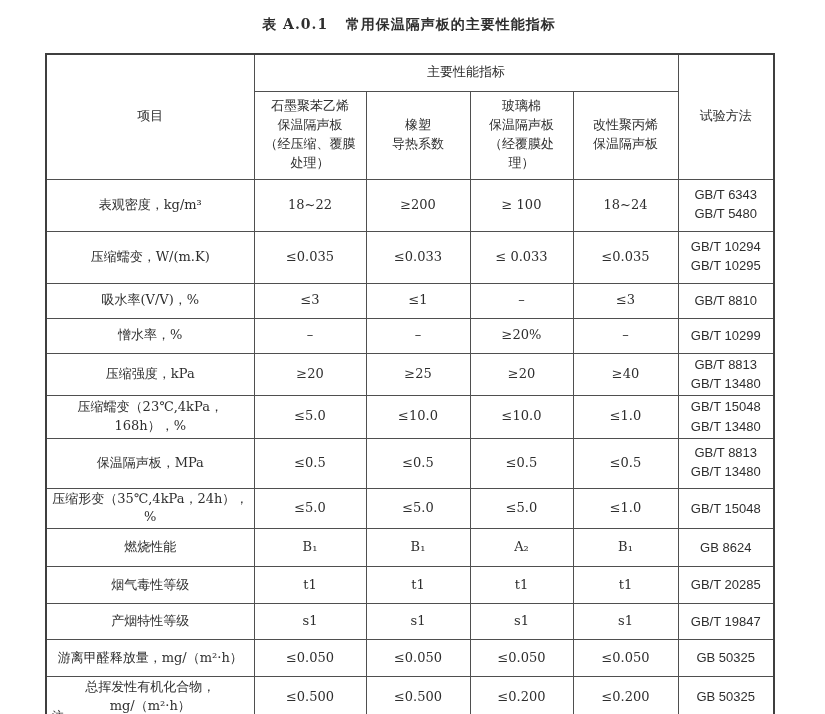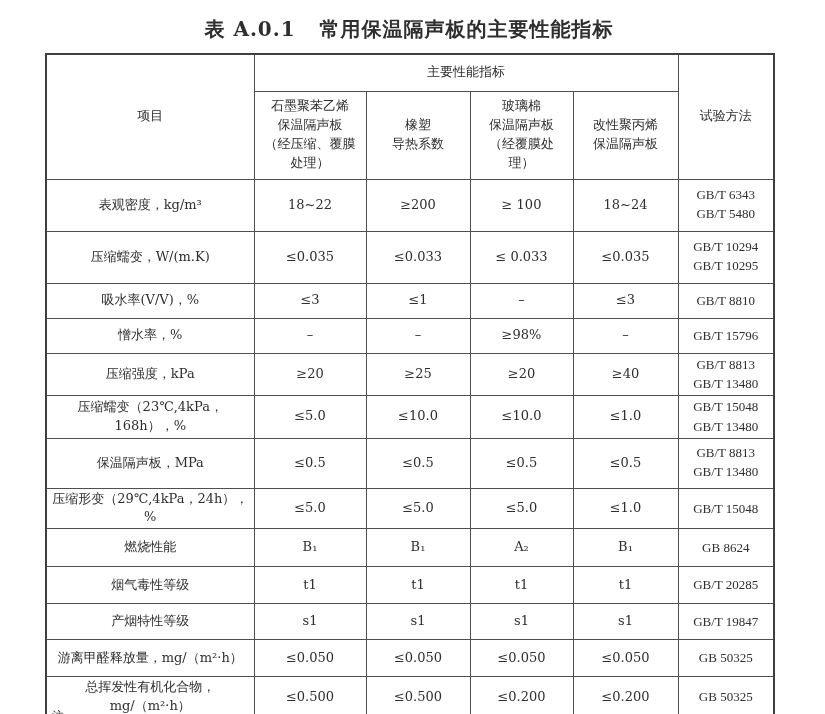--- a/index.html
+++ b/index.html
@@ -15,21 +15,21 @@
     overflow: hidden;
     font-family: "DejaVu Serif", "Liberation Serif", serif;
     color: #2e2e2e;
   }
   .title {
     position: absolute;
     top: 16px;
     left: 45px;
     width: 728px;
     text-align: center;
-    font-size: 20px;
+    font-size: 14px;
     font-weight: bold;
     letter-spacing: 1px;
     white-space: pre;
   }
   table.perf {
     position: absolute;
     top: 53px;
     left: 45px;
     border-collapse: collapse;
     table-layout: fixed;
@@ -42,21 +42,21 @@
     vertical-align: middle;
     font-size: 13px;
     padding: 1px 3px;
     white-space: pre-line;
     line-height: 1.45;
   }
   td.hdr { line-height: 1.55; font-family: Liberation Serif, serif; }
   td.method {
     font-size: 12.5px;
     line-height: 1.8;
-    font-family: Liberation Serif, serif;
+    font-family: Liberation Sans, sans-serif;
     letter-spacing: 0px;
     margin-left: 14px;
   }
   td.method.tight { line-height: 1.5; }
   .footnote-partial {
     position: absolute;
     left: 52px;
     top: 708px;
     height: 6px;
     overflow: hidden;
@@ -125,23 +125,23 @@
       <td>≤3</td>
       <td>≤1</td>
       <td>–</td>
       <td>≤3</td>
       <td class="method tight">GB/T 8810</td>
     </tr>
     <tr style="height:35px">
       <td>憎水率，%</td>
       <td>–</td>
       <td>–</td>
-      <td>≥98%</td>
-      <td>–</td>
-      <td class="method tight">GB/T 15796</td>
+      <td>≥20%</td>
+      <td>–</td>
+      <td class="method tight">GB/T 10299</td>
     </tr>
     <tr style="height:42px">
       <td>压缩强度，kPa</td>
       <td>≥20</td>
       <td>≥25</td>
       <td>≥20</td>
       <td>≥40</td>
       <td class="method tight">GB/T 8813
 GB/T 13480</td>
     </tr>
@@ -158,21 +158,21 @@
     <tr style="height:50px">
       <td>保温隔声板，MPa</td>
       <td>≤0.5</td>
       <td>≤0.5</td>
       <td>≤0.5</td>
       <td>≤0.5</td>
       <td class="method">GB/T 8813
 GB/T 13480</td>
     </tr>
     <tr style="height:35px">
-      <td>压缩形变（29℃,4kPa，24h），%</td>
+      <td>压缩形变（35℃,4kPa，24h），%</td>
       <td>≤5.0</td>
       <td>≤5.0</td>
       <td>≤5.0</td>
       <td>≤1.0</td>
       <td class="method tight">GB/T 15048</td>
     </tr>
     <tr style="height:38px">
       <td>燃烧性能</td>
       <td>B₁</td>
       <td>B₁</td>

